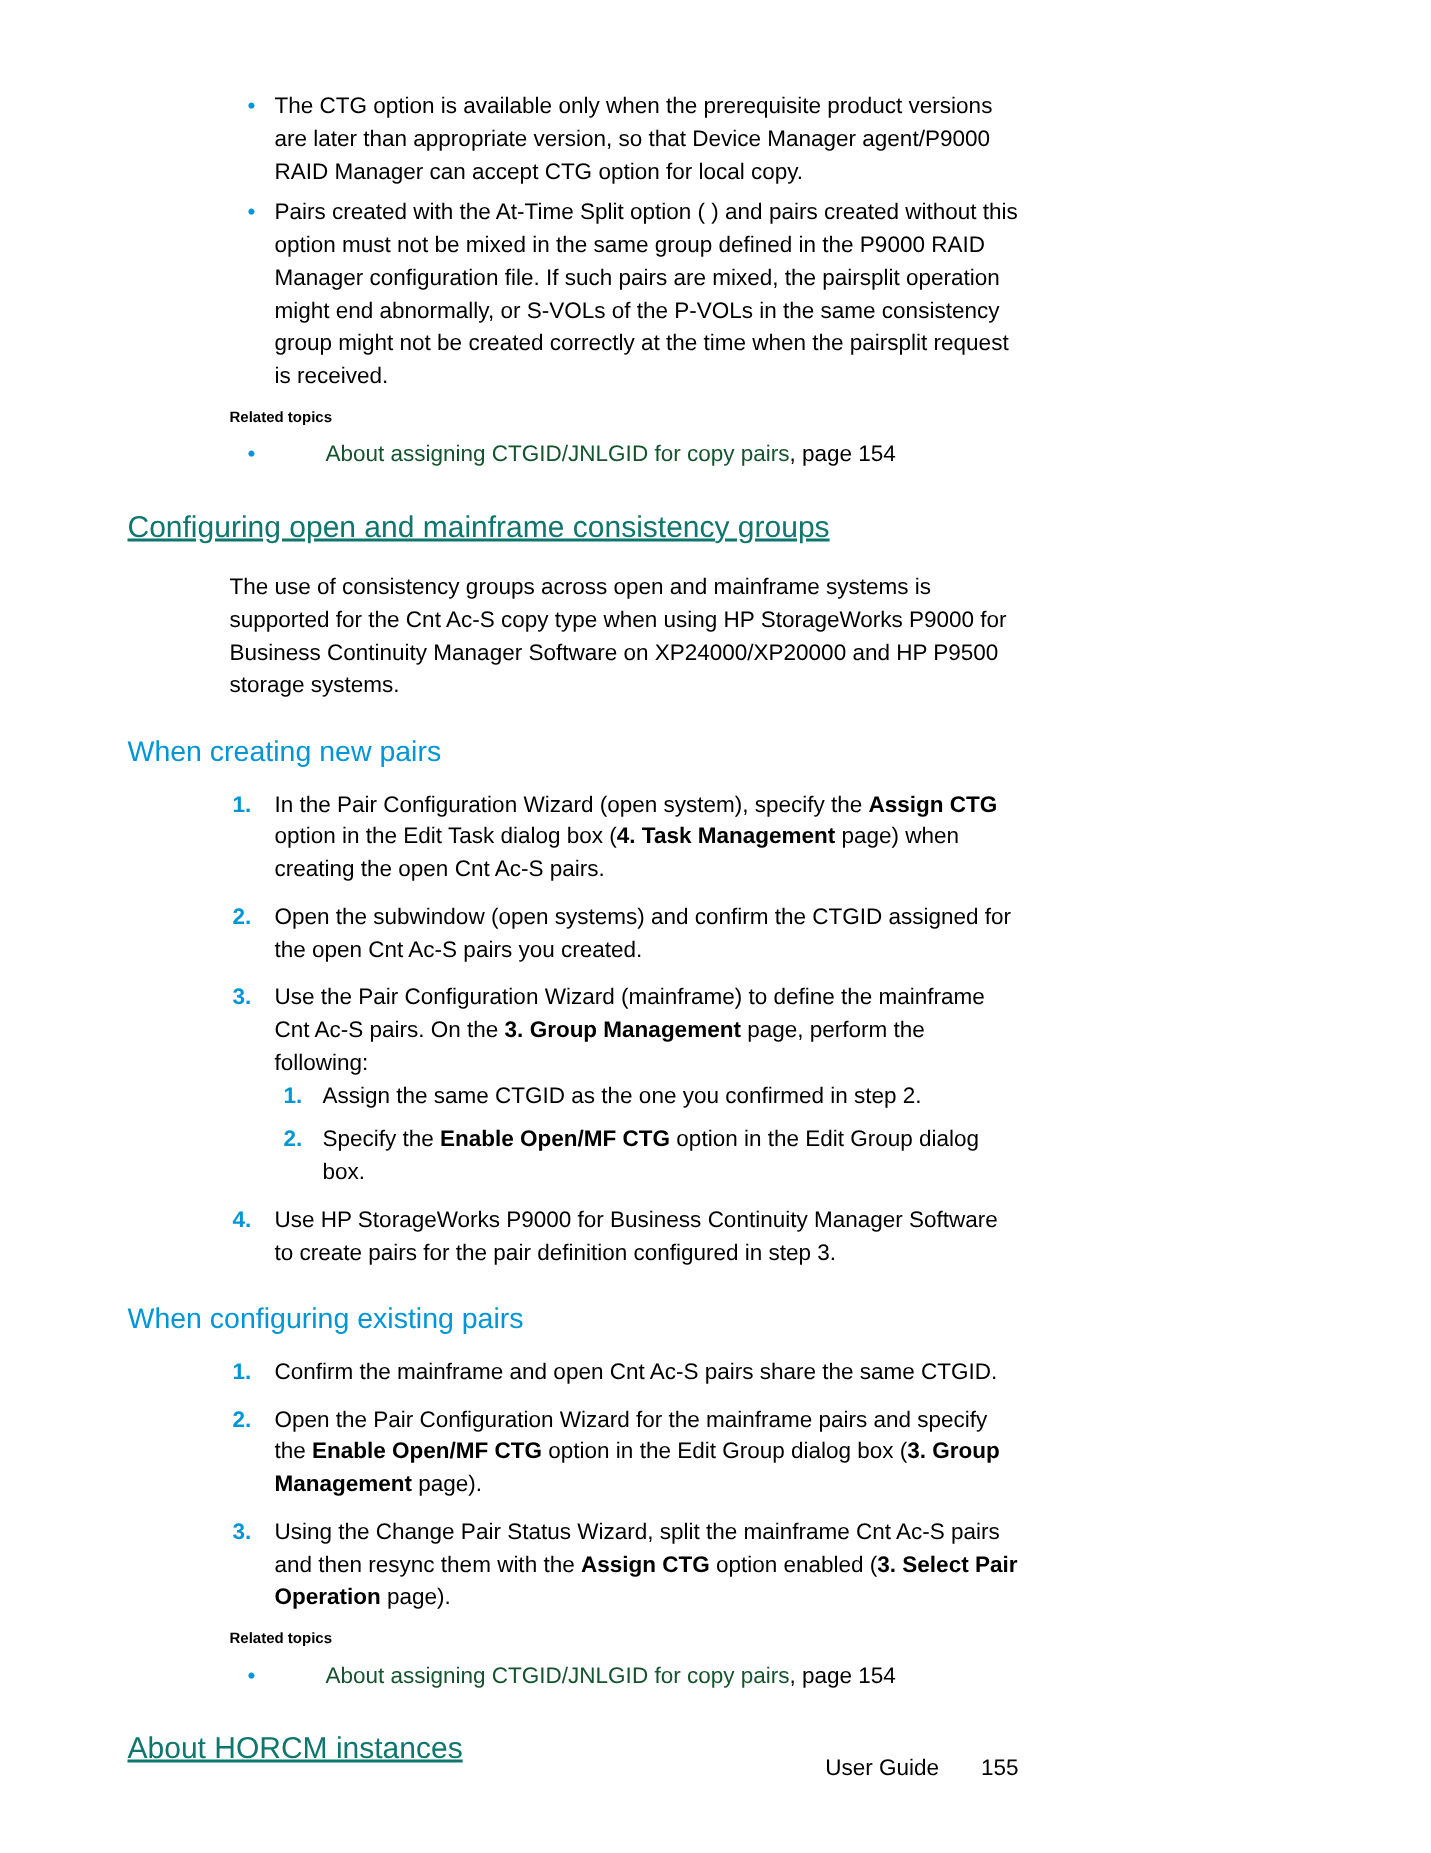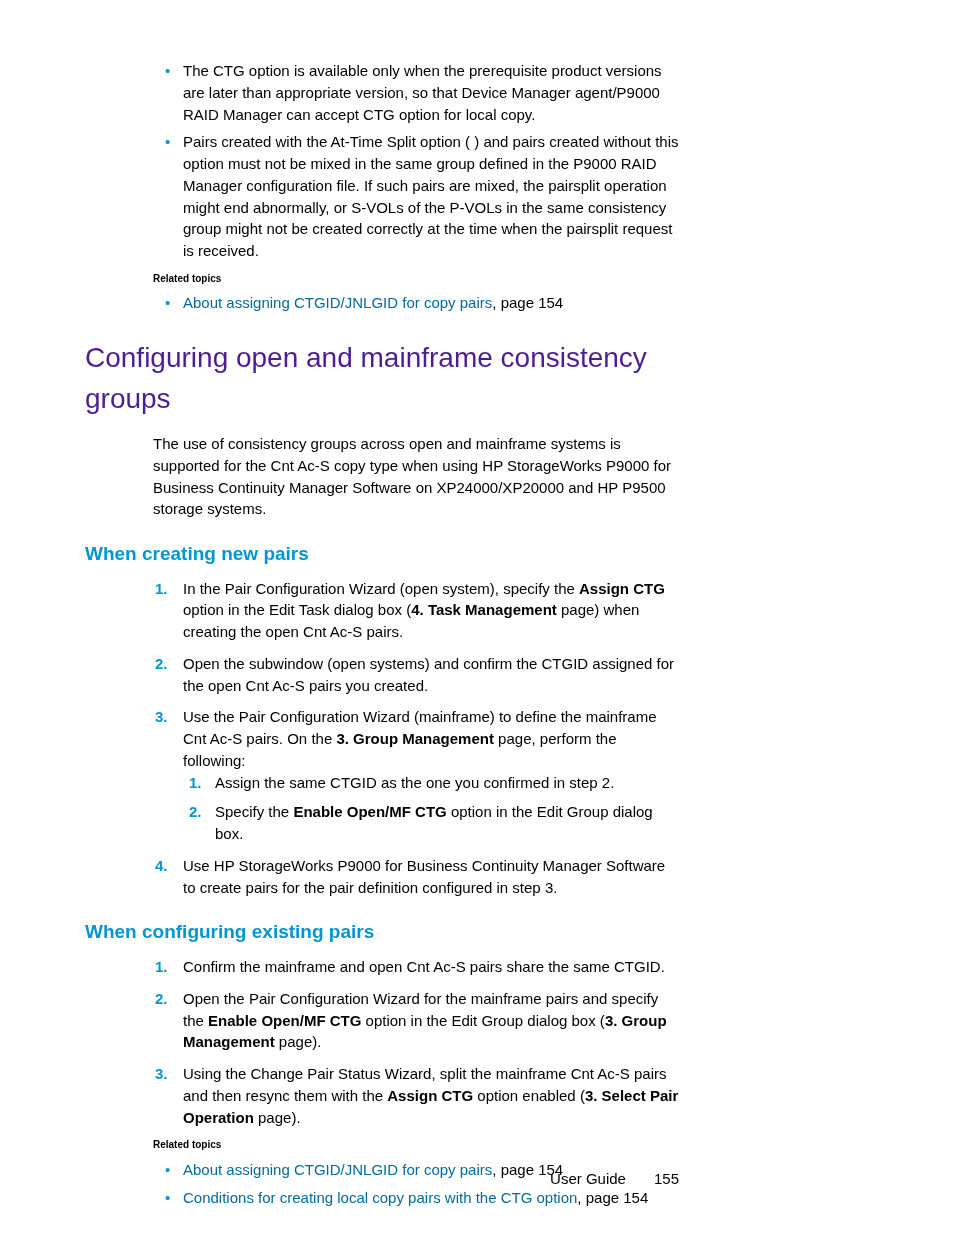--- a/index.html
+++ b/index.html
@@ -48,34 +48,36 @@
     position: relative;
     margin-bottom: 6px;
   }
   ul.related > li::before {
     content: "•";
     position: absolute;
     left: -18px;
     color: #0096d6;
   }
   .link {
-    color: #0369a1;
+    color: #14532d;
     text-decoration: none;
     cursor: pointer;
+    margin-left: 34px;
   }
   h2.section {
     font-family: Arial, Helvetica, sans-serif;
     font-weight: 300;
-    color: #4c1d95;
-    font-size: 28px;
+    color: #0f766e;
+    font-size: 20px;
     margin: 22px 0 14px 0;
+    text-decoration: underline;
   }
   h3.subsection {
     font-family: Arial, Helvetica, sans-serif;
-    font-weight: 700;
+    font-weight: 400;
     color: #0096d6;
     font-size: 19px;
     margin: 20px 0 10px 0;
   }
   p.body {
     margin: 0 0 10px 68px;
   }
   ol.steps {
     list-style: none;
     counter-reset: step;
@@ -168,23 +170,20 @@
     <li>
       <span>Using the Change Pair Status Wizard, split the mainframe Cnt Ac-S pairs and then resync them with the </span><span class="b">Assign CTG</span><span> option enabled (</span><span class="b">3. Select Pair Operation</span><span> page).</span>
     </li>
   </ol>
 
   <div class="related-heading">Related topics</div>
   <ul class="related">
     <li>
       <span class="link">About assigning CTGID/JNLGID for copy pairs</span><span>, page 154</span>
     </li>
-    <li>
-      <span class="link">Conditions for creating local copy pairs with the CTG option</span><span>, page 154</span>
-    </li>
   </ul>
 
   <h2 class="section">About HORCM instances</h2>
 
   <div class="footer">
     <span>User Guide</span><span class="pn">155</span>
   </div>
 
 </div>
 

